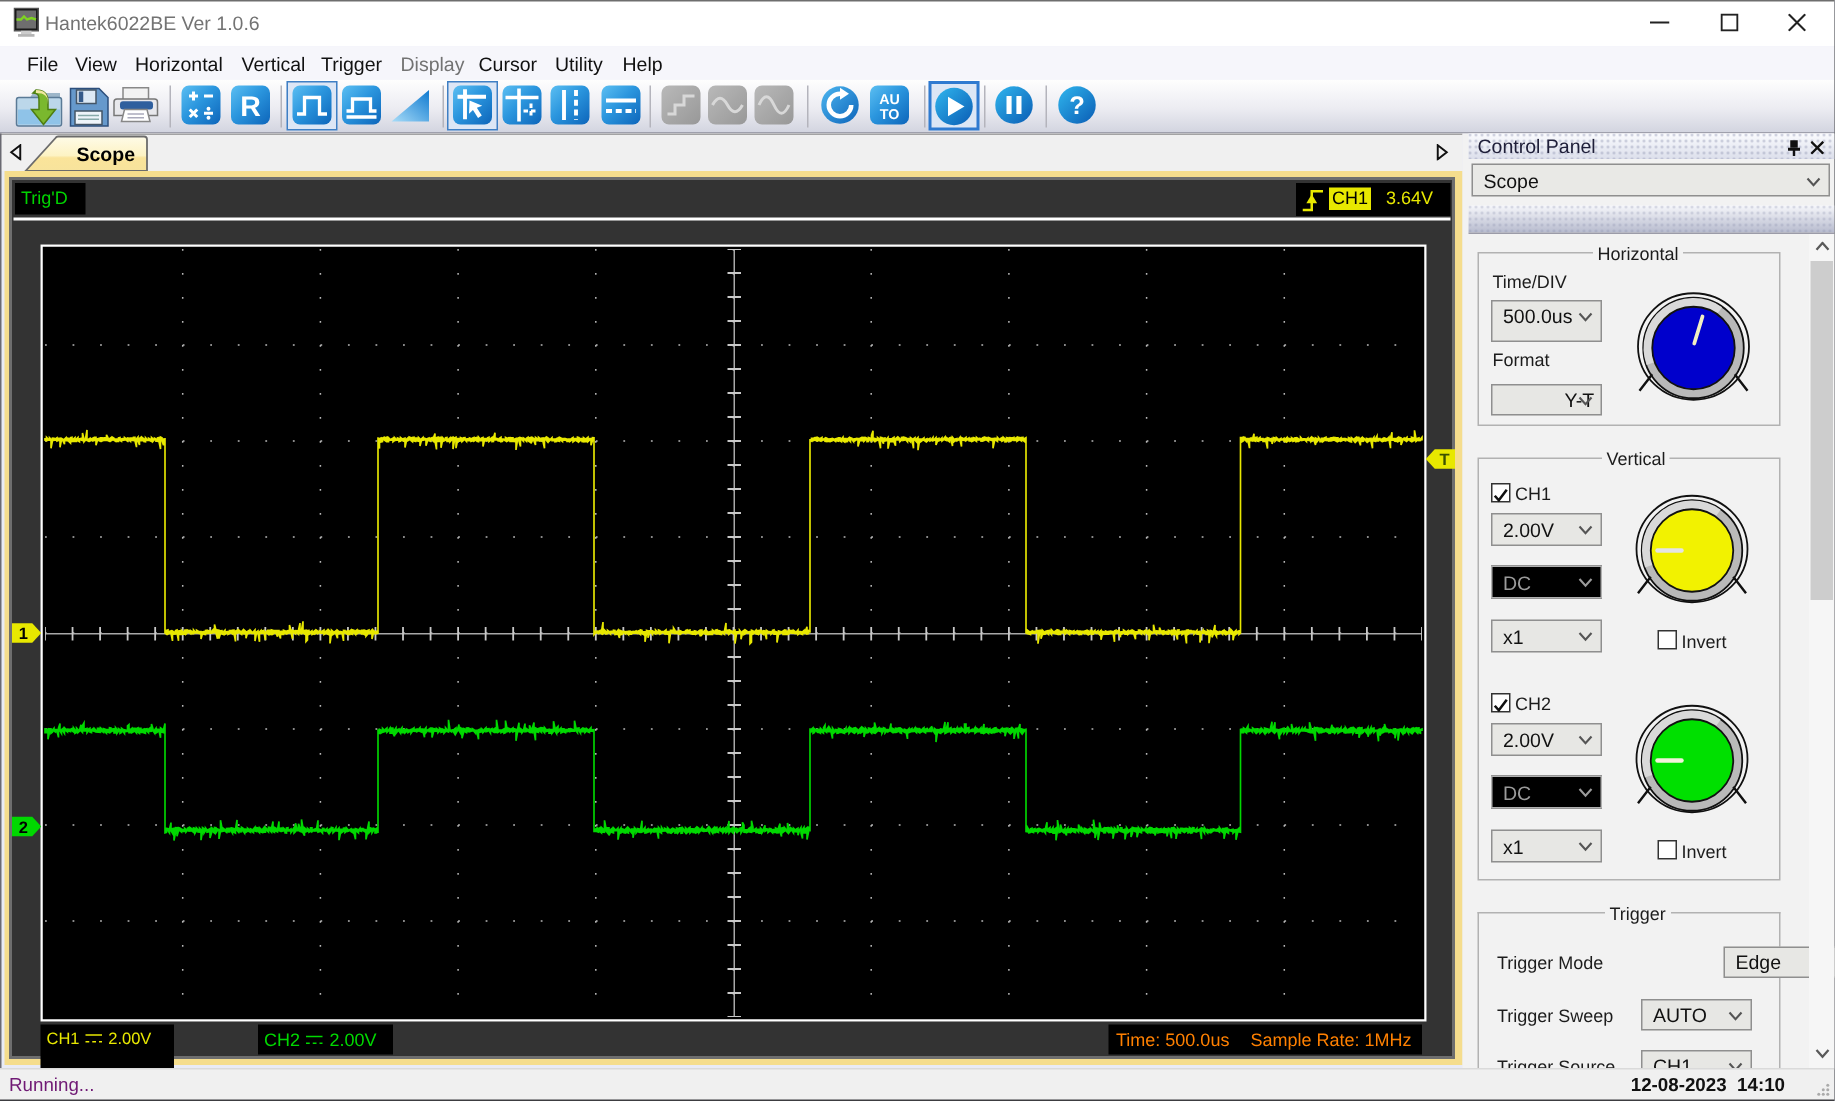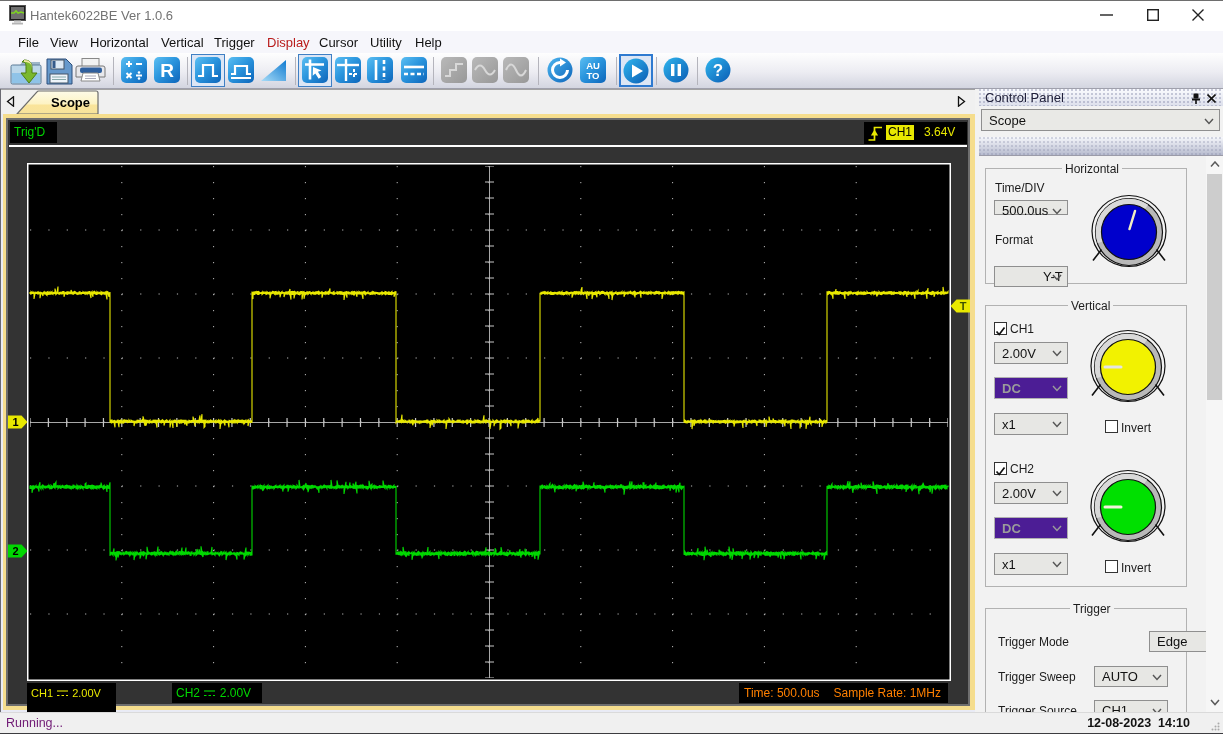--- a/index.html
+++ b/index.html
@@ -1,18 +1,18 @@
 <!DOCTYPE html>
 <html><head><meta charset="utf-8"><style>
 *{margin:0;padding:0;box-sizing:border-box;}
 body{width:1223px;height:734px;font-family:"Liberation Sans",sans-serif;position:relative;background:#e9ebf5;overflow:hidden;}
 .abs{position:absolute;}
 .combo{position:absolute;background:#e7e7e4;border:1px solid #8f8f8f;font-size:13px;color:#111;line-height:20px;padding-left:7px;}
 .combo .chev{position:absolute;right:5px;top:6px;width:10px;height:7px;}
-.combo.dis{background:#4c1d95;color:#9b9b9b;border-color:#b0b0b0;font-weight:bold;}
+.combo.dis{background:#000000;color:#9b9b9b;border-color:#b0b0b0;}
 .cb{position:absolute;width:13px;height:13px;background:#fff;border:1px solid #333;}
 .lbl{position:absolute;font-size:12px;color:#1c1c1c;white-space:nowrap;}
 .fs{position:absolute;border:1px solid #b2b2b2;}
 .fslbl{position:absolute;font-size:12px;color:#1c1c1c;background:#f2f2f2;padding:0 3px;white-space:nowrap;}
 </style></head><body>
 <div class="abs" style="left:0;top:0;width:1223px;height:31px;background:#ffffff;border-top:1px solid #6e6e6e;"></div>
 <svg class="abs" style="left:9px;top:5px;" width="17" height="20" viewBox="0 0 17 20">
  <rect x="0.5" y="0.5" width="16" height="15" fill="#1a1a1a" stroke="#555"></rect>
  <rect x="2" y="2" width="13" height="12" fill="#6e6e6e"></rect>
  <path d="M2 8 h3 l2-2 2 2 3-1 3 1" stroke="#7ed321" stroke-width="1.6" fill="none"></path>
@@ -28,21 +28,21 @@
   </svg>
 <svg class="abs" style="left:1192px;top:9px;" width="12" height="12">
     <path d="M0.5 0.5 L11.5 11.5 M11.5 0.5 L0.5 11.5" stroke="#222" stroke-width="1.4"></path>
   </svg>
 <div class="abs" style="left:0;top:31px;width:1223px;height:22px;background:#f6f6fb;"></div>
 <div class="abs" style="left:18px;top:35px;font-size:13px;color:#111;">File</div>
 <div class="abs" style="left:50px;top:35px;font-size:13px;color:#111;">View</div>
 <div class="abs" style="left:90px;top:35px;font-size:13px;color:#111;">Horizontal</div>
 <div class="abs" style="left:161px;top:35px;font-size:13px;color:#111;">Vertical</div>
 <div class="abs" style="left:214px;top:35px;font-size:13px;color:#111;">Trigger</div>
-<div class="abs" style="left:267px;top:35px;font-size:13px;color:#b91c1c;">Display</div>
+<div class="abs" style="left:267px;top:35px;font-size:13px;color:#737373;">Display</div>
 <div class="abs" style="left:319px;top:35px;font-size:13px;color:#111;">Cursor</div>
 <div class="abs" style="left:370px;top:35px;font-size:13px;color:#111;">Utility</div>
 <div class="abs" style="left:415px;top:35px;font-size:13px;color:#111;">Help</div>
 <div class="abs" style="left:0;top:53px;width:1223px;height:36px;background:linear-gradient(#fefefe,#ececf2 55%,#d3d5e0);border-bottom:1px solid #9fa0ac;"></div>
 <svg class="abs" style="left:0;top:53px;" width="1223" height="36" viewBox="0 0 1223 36">
     <defs>
 <linearGradient id="bg" x1="0" y1="0" x2="1" y2="1">
  <stop offset="0" stop-color="#55bbf2"></stop>
         <stop offset="0.45" stop-color="#2491dc"></stop>
         <stop offset="1" stop-color="#0c63b8"></stop>
@@ -296,25 +296,25 @@
     <path d="M0.5 0.5 L8.5 8.5 M8.5 0.5 L0.5 8.5" stroke="#111" stroke-width="1.6"></path>
   </svg>
 <div class="combo" style="left:981px;top:109px;width:239px;height:22px;line-height:21px;background:#e9e9e6;">Scope
 <svg class="chev" style="top:8px;" width="10" height="7" viewBox="0 0 10 7">
       <path d="M1 1 L5 5.5 L9 1" stroke="#555" stroke-width="1.4" fill="none"></path>
     </svg></div>
 <div class="abs" style="left:979px;top:137px;width:244px;height:19px;background:radial-gradient(circle at 1px 1px, rgba(130,135,165,0.3) 0.8px, transparent 1px), linear-gradient(#f6f7fb,#b7bbce);background-size:4px 4px, 100% 100%;border-bottom:1px solid #9b9ba8;"></div>
 <div class="fs" style="left:985px;top:168px;width:202px;height:116px;"></div>
 <div class="fslbl" style="left:1062px;top:162px;">Horizontal</div>
 <div class="lbl" style="left:995px;top:181px;">Time/DIV</div>
-<div class="combo" style="left:994px;top:200px;width:74px;height:15px;">500.0us<svg class="chev" style="top:7px;" width="10" height="7" viewBox="0 0 10 7">
+<div class="combo" style="left:994px;top:200px;width:74px;height:28px;">500.0us<svg class="chev" style="top:7px;" width="10" height="7" viewBox="0 0 10 7">
       <path d="M1 1 L5 5.5 L9 1" stroke="#555" stroke-width="1.4" fill="none"></path>
     </svg></div>
 <div class="lbl" style="left:995px;top:233px;">Format</div>
-<div class="combo" style="left:994px;top:266px;width:74px;height:21px;padding-left:48px;">Y-T<svg class="chev" style="top:7px;" width="10" height="7" viewBox="0 0 10 7">
+<div class="combo" style="left:994px;top:256px;width:74px;height:21px;padding-left:48px;">Y-T<svg class="chev" style="top:7px;" width="10" height="7" viewBox="0 0 10 7">
       <path d="M1 1 L5 5.5 L9 1" stroke="#555" stroke-width="1.4" fill="none"></path>
     </svg></div>
 <svg class="abs" style="left:1089px;top:192px;" width="80" height="80" viewBox="0 0 80 80">
 <ellipse cx="40" cy="39" rx="37" ry="35.5" fill="none" stroke="#111" stroke-width="1.2"></ellipse>
 <circle cx="40" cy="40" r="33.5" fill="#b9b9b9" stroke="#111" stroke-width="1.2"></circle>
 <path d="M57.5 15 A30.5 30.5 0 0 0 11.3 50.4" stroke="#d9d9d9" stroke-width="5.5" fill="none"></path>
 <path d="M12.5 57.5 l-8.5 11 M67.5 57.5 l8.5 11" stroke="#111" stroke-width="1.6"></path>
 <circle cx="40" cy="40" r="27.5" fill="#0000cc" stroke="#111" stroke-width="1.2"></circle>
 <path d="M40.5 37 L46 19" stroke="#f2eec2" stroke-width="2.5" stroke-linecap="round"></path>
 </svg>

